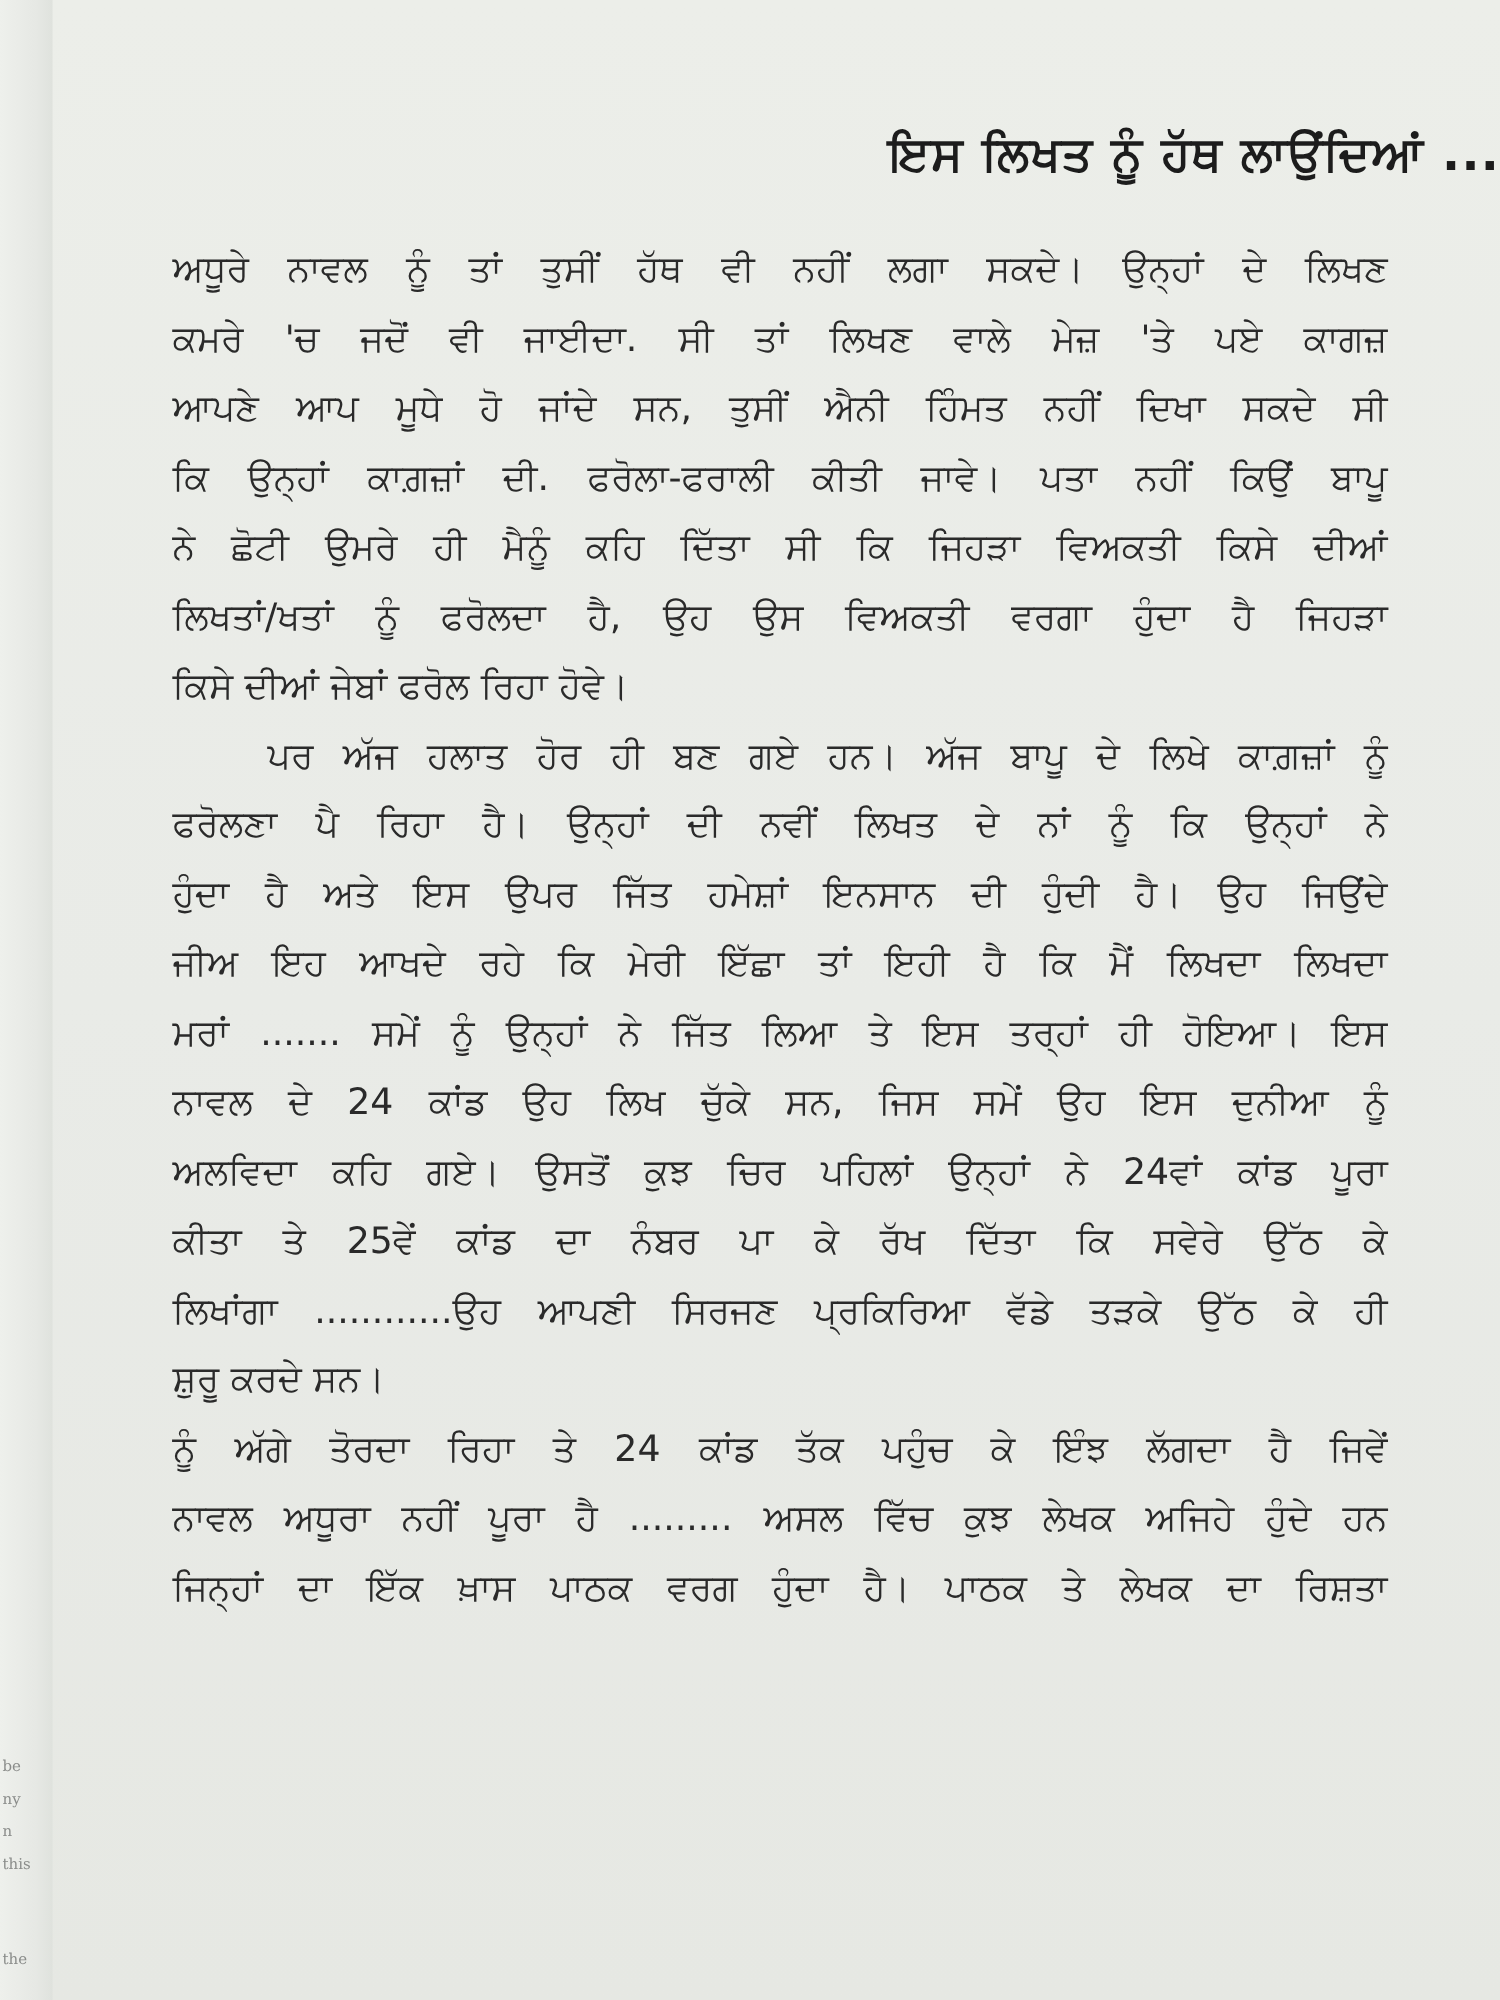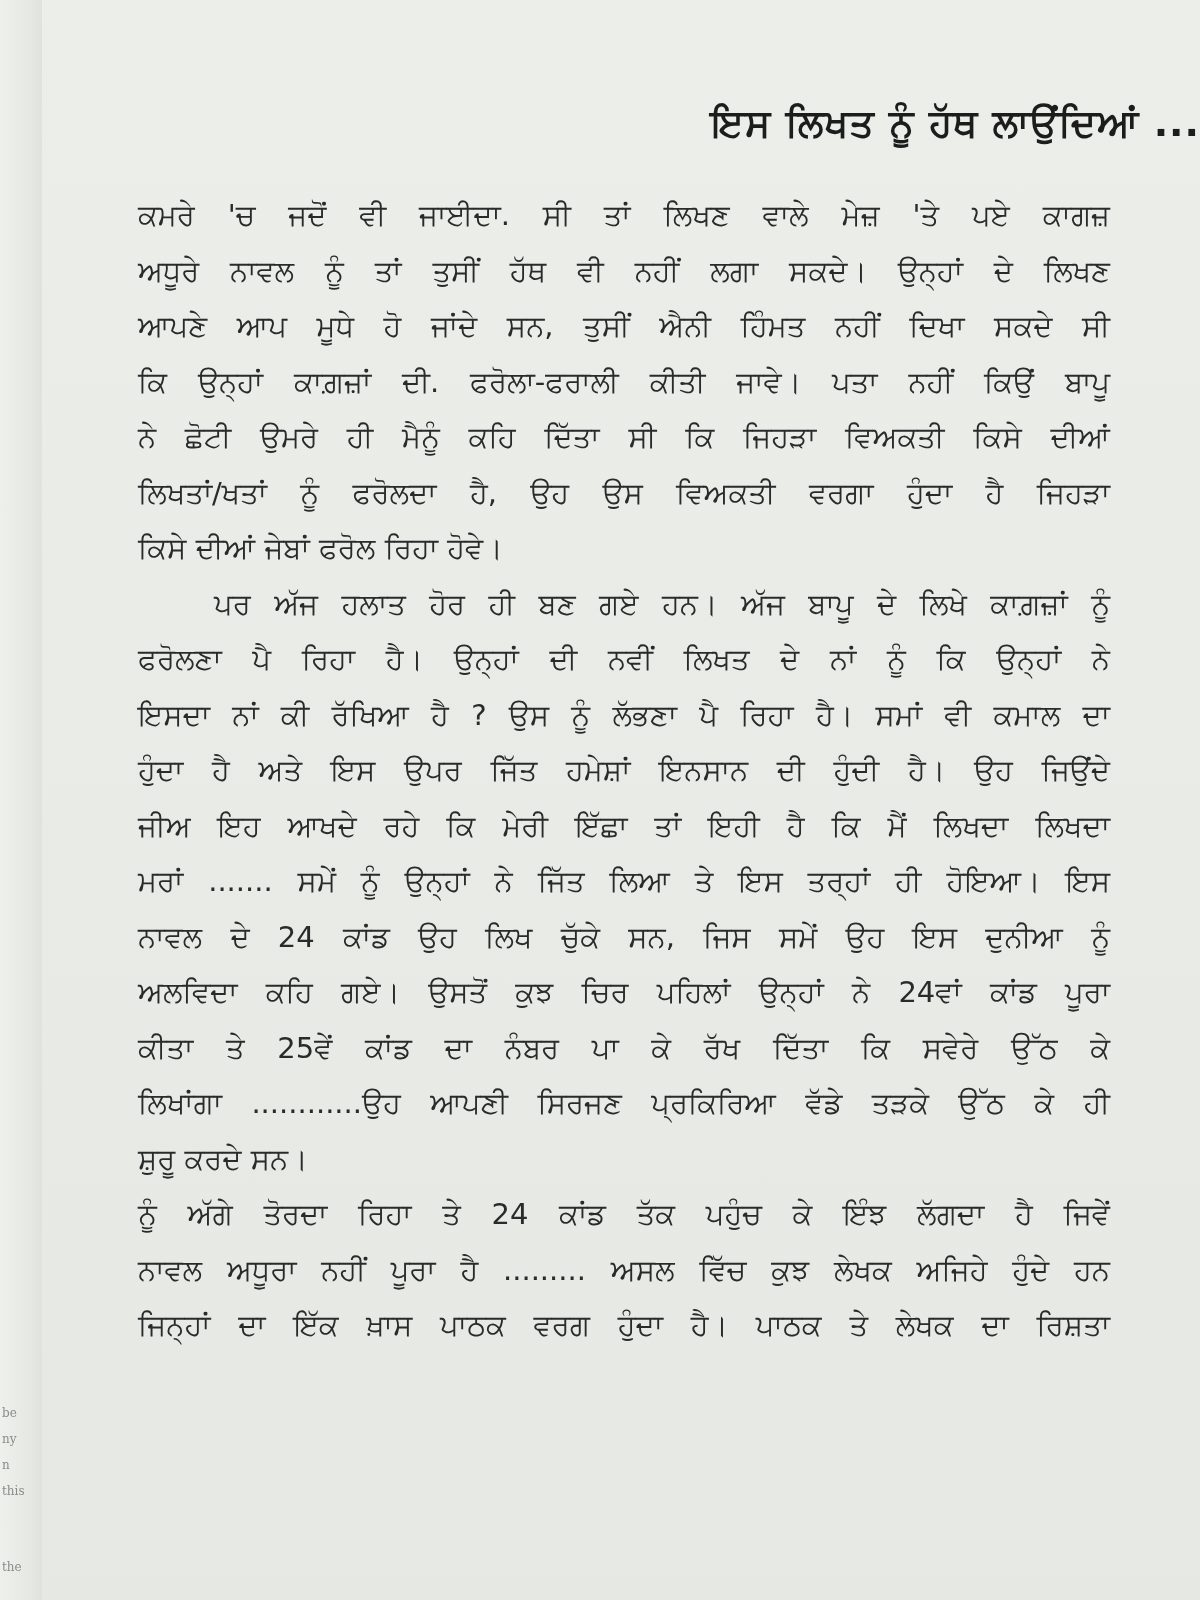--- a/index.html
+++ b/index.html
@@ -95,33 +95,32 @@
     <span>the</span>
   </div>
 </div>
 
 <div class="page">
   <h1 class="title">ਇਸ ਲਿਖਤ ਨੂੰ ਹੱਥ ਲਾਉਂਦਿਆਂ ...</h1>
 
   <div class="body-text">
 
     <div class="paragraph">
+      <div class="line">ਅਧੂਰੇ ਨਾਵਲ ਨੂੰ ਤਾਂ ਤੁਸੀਂ  ਹੱਥ ਵੀ  ਨਹੀਂ ਲਗਾ ਸਕਦੇ। ਉਨ੍ਹਾਂ ਦੇ ਲਿਖਣ</div>
       <div class="line">ਕਮਰੇ 'ਚ ਜਦੋਂ ਵੀ ਜਾਈਦਾ. ਸੀ ਤਾਂ ਲਿਖਣ ਵਾਲੇ ਮੇਜ਼ 'ਤੇ ਪਏ ਕਾਗਜ਼</div>
-      <div class="line">ਅਧੂਰੇ ਨਾਵਲ ਨੂੰ ਤਾਂ ਤੁਸੀਂ  ਹੱਥ ਵੀ  ਨਹੀਂ ਲਗਾ ਸਕਦੇ। ਉਨ੍ਹਾਂ ਦੇ ਲਿਖਣ</div>
       <div class="line">ਆਪਣੇ ਆਪ ਮੂਧੇ ਹੋ ਜਾਂਦੇ ਸਨ, ਤੁਸੀਂ  ਐਨੀ ਹਿੰਮਤ ਨਹੀਂ ਦਿਖਾ ਸਕਦੇ ਸੀ</div>
       <div class="line">ਕਿ ਉਨ੍ਹਾਂ ਕਾਗ਼ਜ਼ਾਂ ਦੀ. ਫਰੋਲਾ-ਫਰਾਲੀ ਕੀਤੀ ਜਾਵੇ। ਪਤਾ ਨਹੀਂ ਕਿਉਂ ਬਾਪੂ</div>
       <div class="line">ਨੇ ਛੋਟੀ ਉਮਰੇ ਹੀ ਮੈਨੂੰ ਕਹਿ ਦਿੱਤਾ ਸੀ ਕਿ ਜਿਹੜਾ ਵਿਅਕਤੀ ਕਿਸੇ ਦੀਆਂ</div>
       <div class="line">ਲਿਖਤਾਂ/ਖਤਾਂ ਨੂੰ ਫਰੋਲਦਾ ਹੈ, ਉਹ ਉਸ ਵਿਅਕਤੀ ਵਰਗਾ ਹੁੰਦਾ ਹੈ ਜਿਹੜਾ</div>
       <div class="line last">ਕਿਸੇ ਦੀਆਂ ਜੇਬਾਂ ਫਰੋਲ ਰਿਹਾ ਹੋਵੇ।</div>
     </div>
 
     <div class="paragraph">
       <div class="line indent">ਪਰ ਅੱਜ ਹਲਾਤ ਹੋਰ ਹੀ ਬਣ ਗਏ ਹਨ। ਅੱਜ ਬਾਪੂ ਦੇ ਲਿਖੇ ਕਾਗ਼ਜ਼ਾਂ ਨੂੰ</div>
       <div class="line">ਫਰੋਲਣਾ ਪੈ ਰਿਹਾ ਹੈ। ਉਨ੍ਹਾਂ  ਦੀ  ਨਵੀਂ ਲਿਖਤ ਦੇ ਨਾਂ  ਨੂੰ ਕਿ ਉਨ੍ਹਾਂ ਨੇ</div>
-      <div class="line">ਇਸਦਾ ਨਾਂ ਕੀ ਰੱਖਿਆ ਹੈ ? ਉਸ ਨੂੰ ਲੱਭਣਾ ਪੈ ਰਿਹਾ ਹੈ। ਸਮਾਂ ਵੀ ਕਮਾਲ ਦਾ</div>
       <div class="line">ਹੁੰਦਾ ਹੈ ਅਤੇ ਇਸ ਉਪਰ ਜਿੱਤ ਹਮੇਸ਼ਾਂ ਇਨਸਾਨ ਦੀ ਹੁੰਦੀ ਹੈ। ਉਹ ਜਿਉਂਦੇ</div>
       <div class="line">ਜੀਅ ਇਹ ਆਖਦੇ ਰਹੇ ਕਿ ਮੇਰੀ ਇੱਛਾ ਤਾਂ ਇਹੀ ਹੈ ਕਿ ਮੈਂ ਲਿਖਦਾ ਲਿਖਦਾ</div>
       <div class="line">ਮਰਾਂ   ....... ਸਮੇਂ ਨੂੰ ਉਨ੍ਹਾਂ ਨੇ ਜਿੱਤ ਲਿਆ ਤੇ ਇਸ ਤਰ੍ਹਾਂ ਹੀ ਹੋਇਆ। ਇਸ</div>
       <div class="line">ਨਾਵਲ ਦੇ 24 ਕਾਂਡ ਉਹ ਲਿਖ ਚੁੱਕੇ ਸਨ, ਜਿਸ ਸਮੇਂ ਉਹ ਇਸ ਦੁਨੀਆ ਨੂੰ</div>
       <div class="line">ਅਲਵਿਦਾ ਕਹਿ ਗਏ। ਉਸਤੋਂ ਕੁਝ ਚਿਰ ਪਹਿਲਾਂ ਉਨ੍ਹਾਂ ਨੇ 24ਵਾਂ ਕਾਂਡ ਪੂਰਾ</div>
       <div class="line">ਕੀਤਾ ਤੇ  25ਵੇਂ ਕਾਂਡ ਦਾ ਨੰਬਰ ਪਾ ਕੇ ਰੱਖ ਦਿੱਤਾ ਕਿ ਸਵੇਰੇ ਉੱਠ ਕੇ</div>
       <div class="line">ਲਿਖਾਂਗਾ ............ਉਹ ਆਪਣੀ ਸਿਰਜਣ ਪ੍ਰਕਿਰਿਆ ਵੱਡੇ ਤੜਕੇ ਉੱਠ ਕੇ ਹੀ</div>
       <div class="line last">ਸ਼ੁਰੂ ਕਰਦੇ ਸਨ।</div>
     </div>
 

